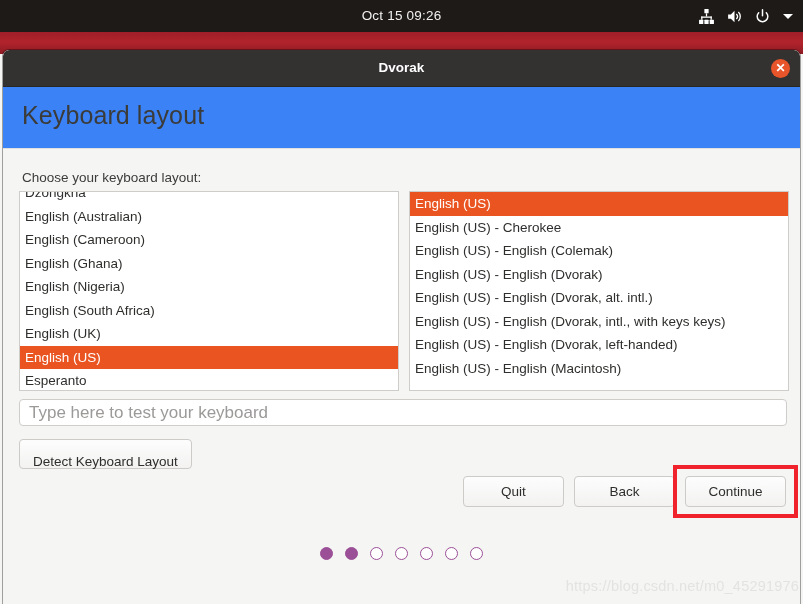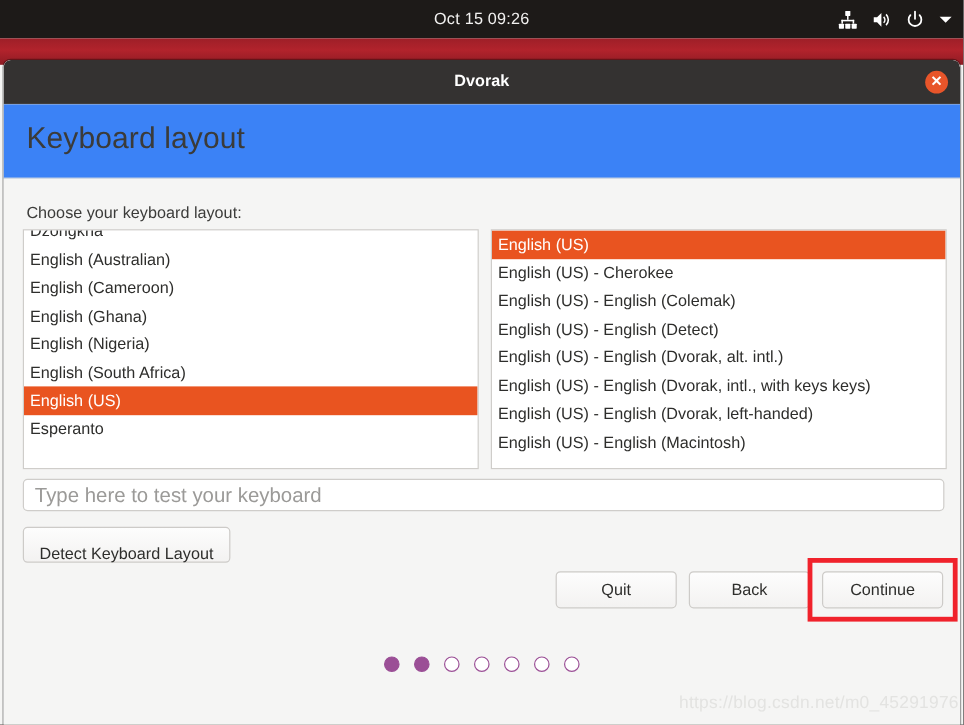--- a/index.html
+++ b/index.html
@@ -313,31 +313,32 @@
       <div id="choose-label">Choose your keyboard layout:</div>
 
       <div class="listbox" id="layout-list">
         <div class="list-inner">
             <div class="list-row">Dzongkha</div>
             <div class="list-row">English (Australian)</div>
             <div class="list-row">English (Cameroon)</div>
             <div class="list-row">English (Ghana)</div>
             <div class="list-row">English (Nigeria)</div>
             <div class="list-row">English (South Africa)</div>
+            <div class="list-row">English (UK)</div>
             <div class="list-row selected">English (US)</div>
             <div class="list-row">Esperanto</div>
           </div>
       </div>
 
       <div class="listbox" id="variant-list">
         <div class="list-inner">
             <div class="list-row selected">English (US)</div>
             <div class="list-row">English (US) - Cherokee</div>
             <div class="list-row">English (US) - English (Colemak)</div>
-            <div class="list-row">English (US) - English (Detect)</div>
+            <div class="list-row">English (US) - English (Dvorak)</div>
             <div class="list-row">English (US) - English (Dvorak, alt. intl.)</div>
             <div class="list-row">English (US) - English (Dvorak, intl., with keys keys)</div>
             <div class="list-row">English (US) - English (Dvorak, left-handed)</div>
             <div class="list-row">English (US) - English (Macintosh)</div>
           </div>
       </div>
 
       <input id="test-input" type="text" placeholder="Type here to test your keyboard" style="">
 
       <button id="detect-button">Detect Keyboard Layout</button>

